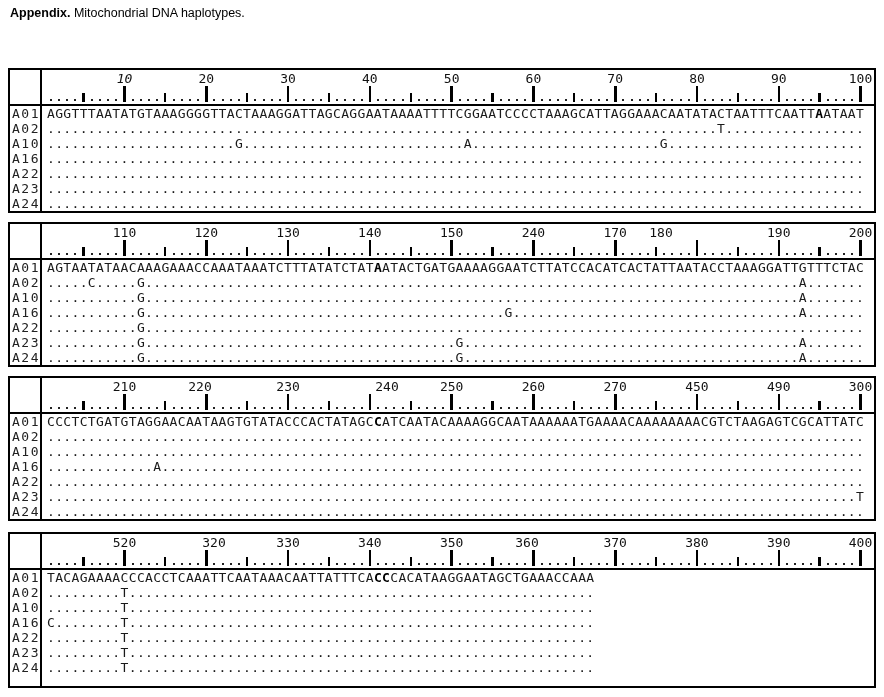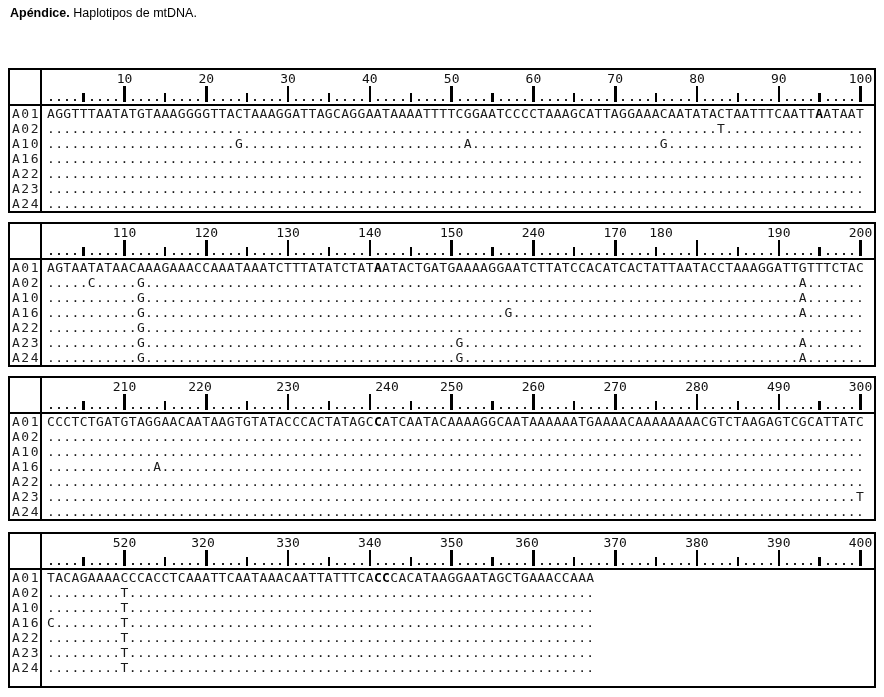--- a/index.html
+++ b/index.html
@@ -21,21 +21,21 @@
           font-size:13px;color:#1a1a1a;}
   .rowlabel{display:inline-block;width:37px;padding-left:2px;letter-spacing:1.5px;
             box-sizing:border-box;color:#222;}
   .seqtext{letter-spacing:0.345px;}
   .seqtext b{font-weight:bold;color:#000;}
 </style>
 </head>
 <body>
 
 <div class="title">
-  <div><b>Apéndice.</b><span> Haplotipos de mtDNA.</span></div>
+  <div><b>Appendix.</b><span> Mitochondrial DNA haplotypes.</span></div>
 </div>
 
 <div id="blocks">
     <div class="block" style="top: 68px;">
       <div class="ruler">
         <div class="rdot" style="left: 39.92px;"></div>
         <div class="rdot" style="left: 48.098px;"></div>
         <div class="rdot" style="left: 56.276px;"></div>
         <div class="rdot" style="left: 64.454px;"></div>
         <div class="tick5" style="left: 72.432px;"></div>
@@ -127,21 +127,21 @@
         <div class="rdot" style="left: 775.94px;"></div>
         <div class="rdot" style="left: 784.118px;"></div>
         <div class="rdot" style="left: 792.296px;"></div>
         <div class="rdot" style="left: 800.474px;"></div>
         <div class="tick5" style="left: 808.452px;"></div>
         <div class="rdot" style="left: 816.83px;"></div>
         <div class="rdot" style="left: 825.008px;"></div>
         <div class="rdot" style="left: 833.186px;"></div>
         <div class="rdot" style="left: 841.364px;"></div>
         <div class="tick10" style="left: 849.342px;"></div>
-        <div class="num" style="left: 84.522px;">10</div>
+        <div class="num" style="left: 84.522px; font-style: italic;">10</div>
         <div class="num" style="left: 166.302px;">20</div>
         <div class="num" style="left: 248.082px;">30</div>
         <div class="num" style="left: 329.862px;">40</div>
         <div class="num" style="left: 411.642px;">50</div>
         <div class="num" style="left: 493.422px;">60</div>
         <div class="num" style="left: 575.202px;">70</div>
         <div class="num" style="left: 656.982px;">80</div>
         <div class="num" style="left: 738.762px;">90</div>
         <div class="num" style="left: 820.542px;">100</div>
       </div>
@@ -382,21 +382,21 @@
         <div class="rdot" style="left: 833.186px;"></div>
         <div class="rdot" style="left: 841.364px;"></div>
         <div class="tick10" style="left: 849.342px;"></div>
         <div class="num" style="left: 84.522px;">210</div>
         <div class="num" style="left: 160px;">220</div>
         <div class="num" style="left: 248.082px;">230</div>
         <div class="num" style="left: 347px;">240</div>
         <div class="num" style="left: 411.642px;">250</div>
         <div class="num" style="left: 493.422px;">260</div>
         <div class="num" style="left: 575.202px;">270</div>
-        <div class="num" style="left: 656.982px;">280</div>
+        <div class="num" style="left: 656.982px;">450</div>
         <div class="num" style="left: 738.762px;">490</div>
         <div class="num" style="left: 820.542px;">300</div>
       </div>
       <div class="rows">
         <div class="seqrow"><span class="rowlabel">A01</span><span class="seqtext">CCCTCTGATGTAGGAACAATAAGTGTATACCCACTATAGC<b>C</b>ATCAATACAAAAGGCAATAAAAAATGAAAACAAAAAAAACGTCTAAGAGTCGCATTATC</span></div>
         <div class="seqrow"><span class="rowlabel">A02</span><span class="seqtext">....................................................................................................</span></div>
         <div class="seqrow"><span class="rowlabel">A10</span><span class="seqtext">....................................................................................................</span></div>
         <div class="seqrow"><span class="rowlabel">A16</span><span class="seqtext">.............A......................................................................................</span></div>
         <div class="seqrow"><span class="rowlabel">A22</span><span class="seqtext">....................................................................................................</span></div>
         <div class="seqrow"><span class="rowlabel">A23</span><span class="seqtext">...................................................................................................T</span></div>
@@ -500,21 +500,21 @@
         <div class="rdot" style="left: 784.118px;"></div>
         <div class="rdot" style="left: 792.296px;"></div>
         <div class="rdot" style="left: 800.474px;"></div>
         <div class="tick5" style="left: 808.452px;"></div>
         <div class="rdot" style="left: 816.83px;"></div>
         <div class="rdot" style="left: 825.008px;"></div>
         <div class="rdot" style="left: 833.186px;"></div>
         <div class="rdot" style="left: 841.364px;"></div>
         <div class="tick10" style="left: 849.342px;"></div>
         <div class="num" style="left: 84.522px;">520</div>
-        <div class="num" style="left: 163px;">320</div>
+        <div class="num" style="left: 174px;">320</div>
         <div class="num" style="left: 248.082px;">330</div>
         <div class="num" style="left: 329.862px;">340</div>
         <div class="num" style="left: 411.642px;">350</div>
         <div class="num" style="left: 487px;">360</div>
         <div class="num" style="left: 575.202px;">370</div>
         <div class="num" style="left: 656.982px;">380</div>
         <div class="num" style="left: 738.762px;">390</div>
         <div class="num" style="left: 820.542px;">400</div>
       </div>
       <div class="rows b4pad">

